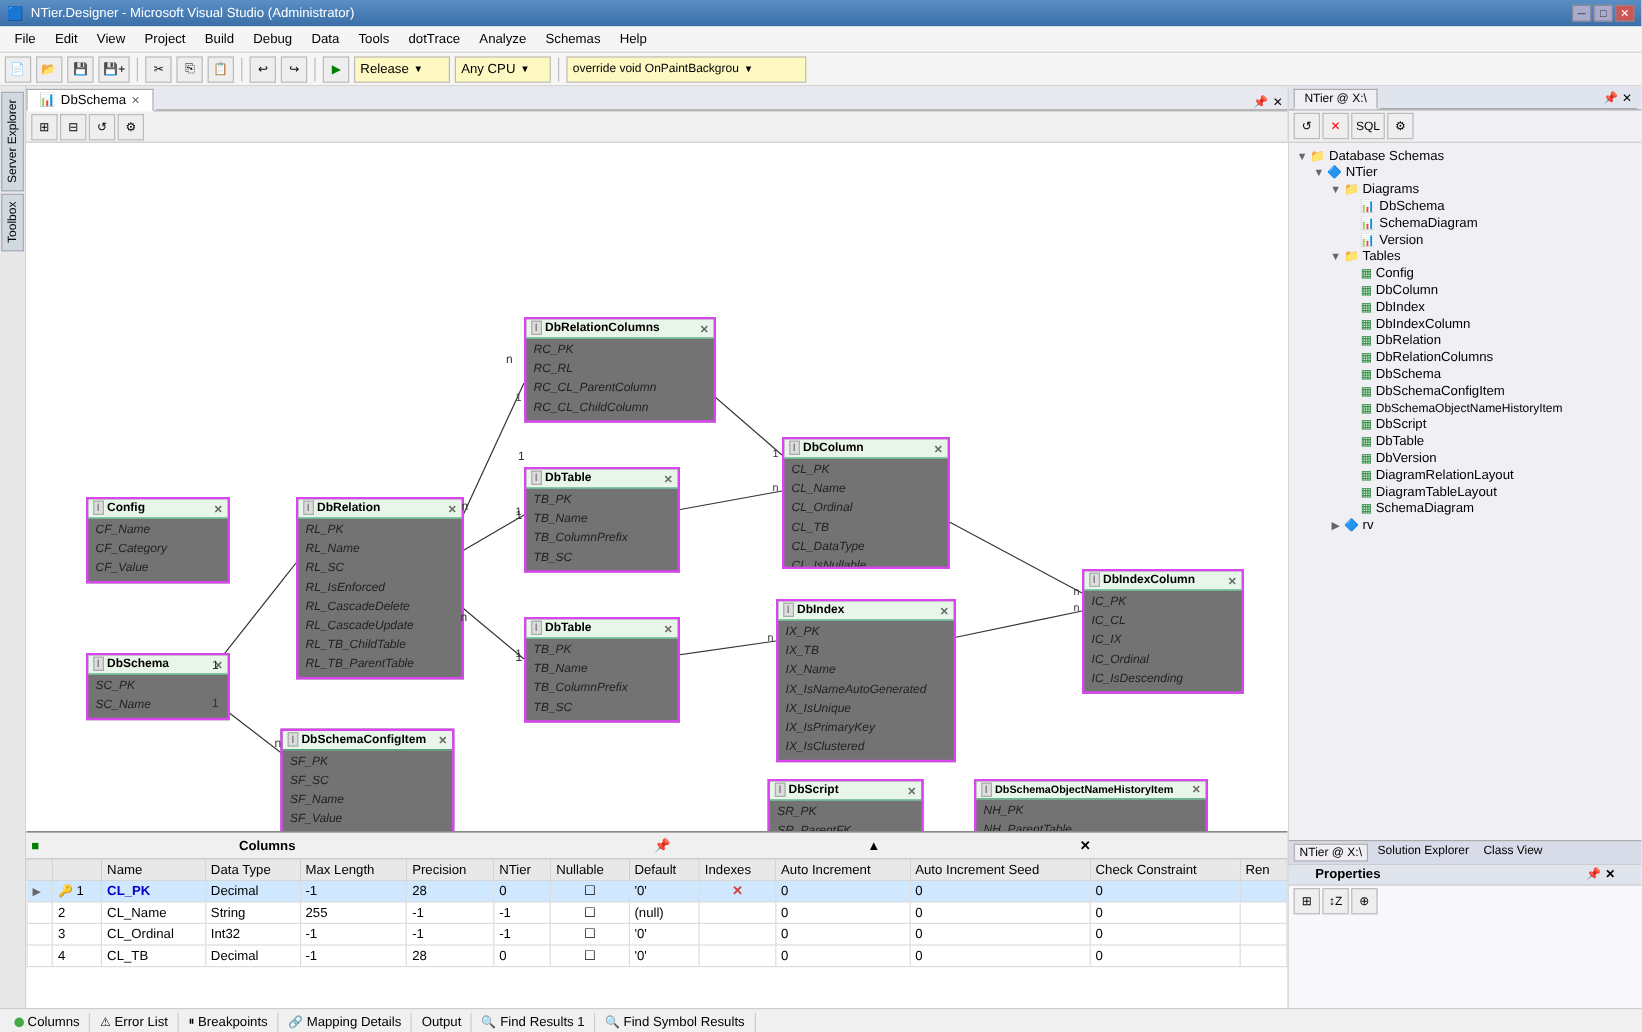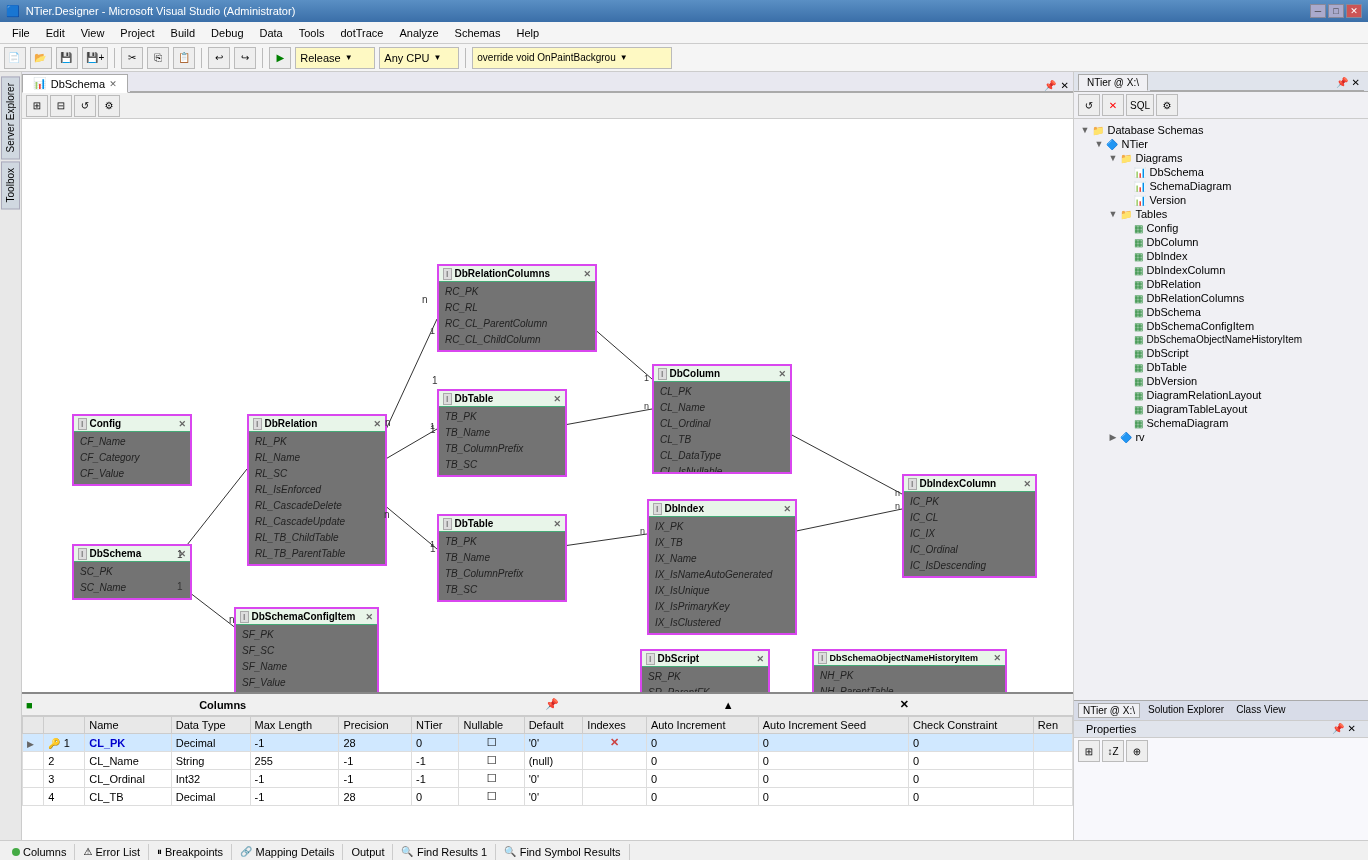--- a/index.html
+++ b/index.html
@@ -225,23 +225,23 @@
     .tree-icon.db { color: #4488cc; }
     .tree-icon.table { color: #228833; }
 
     #properties-panel {
       height: 120px;
       border-top: 1px solid #ccc;
       background: #f8f8fc;
     }
     #properties-header {
       background: #e0e4ec;
-      padding: 2px 12px;
+      padding: 2px 22px;
       font-size: 11px;
-      font-weight: normal;
+      font-weight: bold;
       border-bottom: 1px solid #ccc;
       display: flex;
       justify-content: space-between;
     }
     #properties-toolbar {
       padding: 2px 4px;
       display: flex;
       gap: 2px;
     }
 

